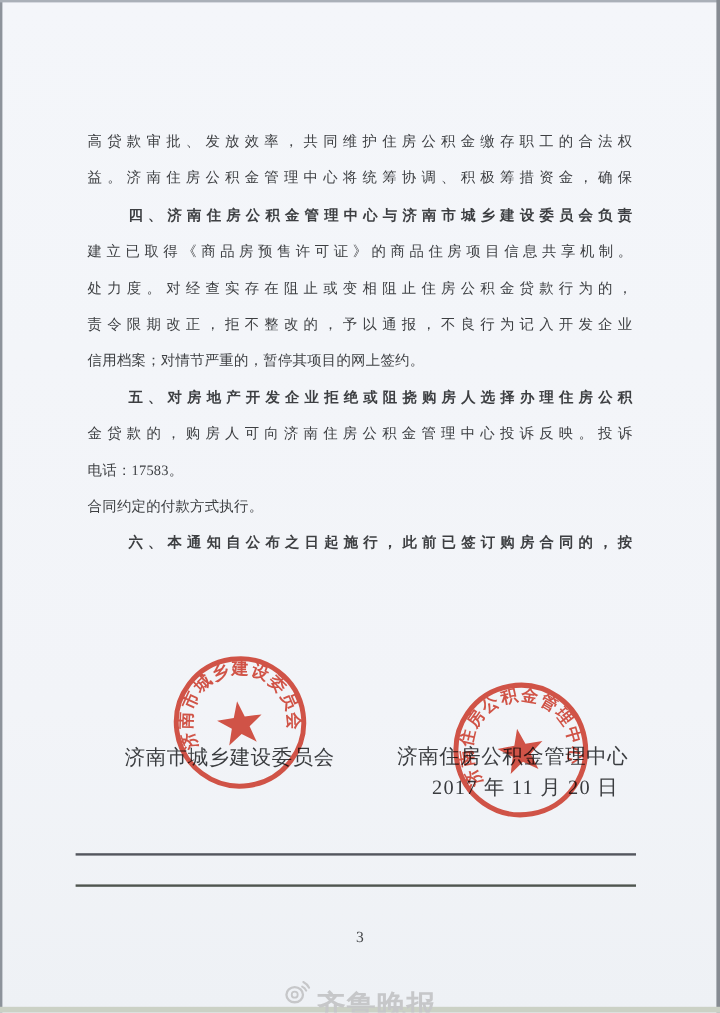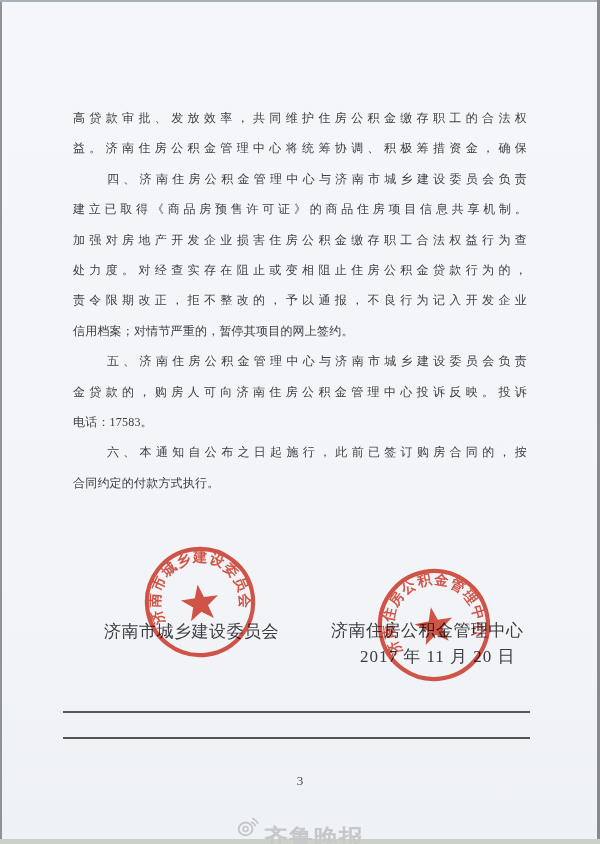--- a/index.html
+++ b/index.html
@@ -21,21 +21,21 @@
   
   .body-text{
     position:absolute;left:73px;top:103px;width:454px;
   }
   .line{
     height:30.4px;line-height:30.4px;font-size:12px;
     text-align:justify;white-space:nowrap;
     letter-spacing:0.2px;
   }
   .line.fill{text-align-last:justify;white-space:normal;}
-  .line.indent{padding-left:34px;}
+  .line.indent{padding-left:34px;font-weight:bold;}
 
   
   .sig{position:absolute;font-size:17px;letter-spacing:0.5px;color:#3a3c3f;}
   .sig-left-org{left:104px;top:620px;}
   .sig-right-org{left:331px;top:619px;}
   .sig-date{left:360px;top:645px;letter-spacing:1px;}
 
   
   .seal{position:absolute;mix-blend-mode:multiply;opacity:0.88;}
   .seal-left{left:141px;top:543px;width:118px;height:118px;transform:rotate(-8deg);}
@@ -78,29 +78,28 @@
   <div class="edge-left"></div>
   <div class="edge-top"></div>
   <div class="edge-right"></div>
   <div class="edge-bottom"></div>
 
   <div class="body-text">
       <div class="line fill">高贷款审批、发放效率，共同维护住房公积金缴存职工的合法权</div>
       <div class="line fill">益。济南住房公积金管理中心将统筹协调、积极筹措资金，确保</div>
       <div class="line fill indent">四、济南住房公积金管理中心与济南市城乡建设委员会负责</div>
       <div class="line fill">建立已取得《商品房预售许可证》的商品住房项目信息共享机制。</div>
-      <div class="line fill">加强对房地产开发企业损害住房公积金缴存职工合法权益行为查</div>
       <div class="line fill">处力度。对经查实存在阻止或变相阻止住房公积金贷款行为的，</div>
       <div class="line fill">责令限期改正，拒不整改的，予以通报，不良行为记入开发企业</div>
       <div class="line">信用档案；对情节严重的，暂停其项目的网上签约。</div>
-      <div class="line fill indent">五、济南住房公积金管理中心与济南市城乡建设委员会负责</div>
+      <div class="line fill indent">五、对房地产开发企业拒绝或阻挠购房人选择办理住房公积</div>
       <div class="line fill">金贷款的，购房人可向济南住房公积金管理中心投诉反映。投诉</div>
       <div class="line">电话：17583。</div>
+      <div class="line">合同约定的付款方式执行。</div>
       <div class="line fill indent">六、本通知自公布之日起施行，此前已签订购房合同的，按</div>
-      <div class="line">合同约定的付款方式执行。</div>
     </div>
 
   <div class="sig sig-left-org">济南市城乡建设委员会</div>
   <div class="sig sig-right-org">济南住房公积金管理中心</div>
   <div class="sig sig-date">2017 年 11 月 20 日</div>
 
   <svg class="seal seal-left" viewBox="0 0 120 120">
     <circle cx="60" cy="60" r="54" fill="none" stroke="#d8402f" stroke-width="4.2"></circle>
     <polygon fill="#d8402f" points="60,42 64.70,55.53 79.02,55.82 67.61,64.47 71.76,78.18 60,70 48.24,78.18 52.39,64.47 40.98,55.82 55.30,55.53"></polygon>
     <path id="arcL" d="M 22 75.4 A 41 41 0 1 1 98 75.4" fill="none"></path>

